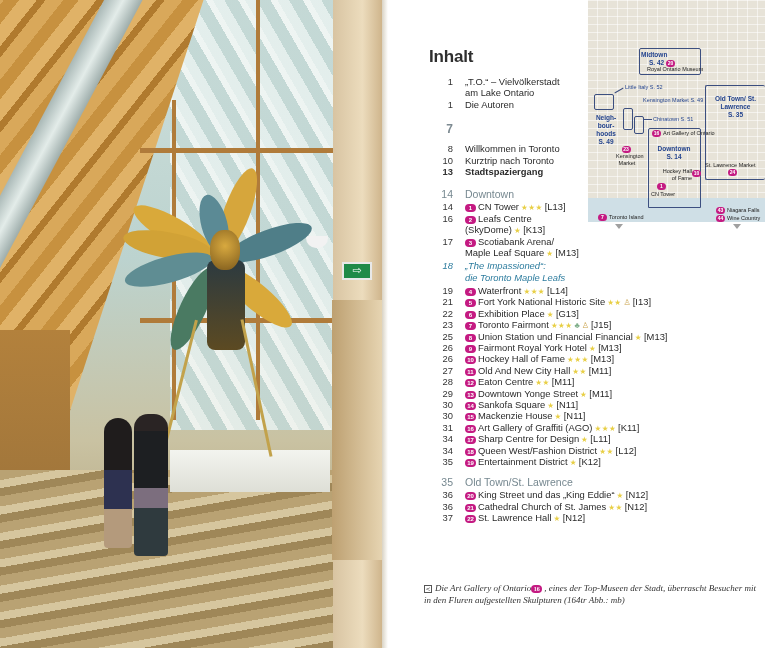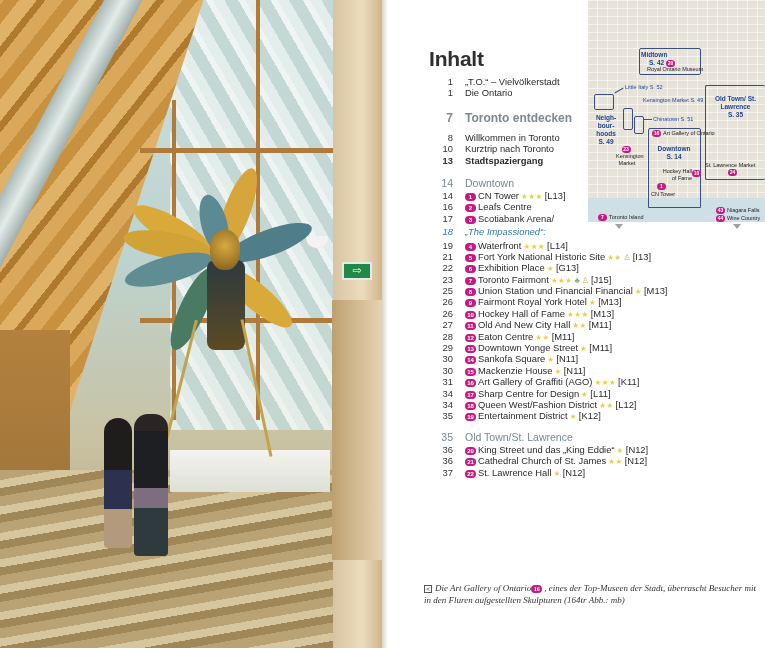--- a/index.html
+++ b/index.html
@@ -113,21 +113,21 @@
   }
   .map-pin {
     display: inline-block; min-width: 9px; height: 7px; border-radius: 4px; background: #c41a82; color: #fff;
     font-size: 5px; line-height: 7px; text-align: center; vertical-align: middle; margin-right: 2px; font-weight: bold;
   }
   .map-arrow { position: absolute; top: 224px; width: 0; height: 0; border-left: 4px solid transparent; border-right: 4px solid transparent; border-top: 5px solid #a0a0a0; }
   .leader { position: absolute; background: #3c4f80; height: 1px; }
 
   
   .toc-title {
-    position: absolute; left: 429px; top: 47px; font-size: 21px; font-weight: bold; color: #2f2f2f;
+    position: absolute; left: 429px; top: 47px; font-size: 17px; font-weight: bold; color: #2f2f2f;
     font-family: "Liberation Sans", sans-serif; letter-spacing: -0.2px;
   }
   .toc { position: absolute; left: 429px; top: 76px; width: 330px; }
   .toc-row { position: relative; height: 11.4px; font-size: 9.4px; line-height: 11.4px; white-space: nowrap; }
   .toc-num { position: absolute; left: 0; width: 24px; text-align: right; color: #333; }
   .toc-text { position: absolute; left: 36px; color: #2a2a2a; }
   .toc-row.section { height: 20px; margin-top: 7px; }
   .toc-row.section .toc-num, .toc-row.section .toc-text { font-size: 12px; font-weight: bold; color: #7d8a91; line-height: 20px; }
   .toc-row.subsection { margin-top: 6px; height: 13px; }
   .toc-row.subsection .toc-num, .toc-row.subsection .toc-text { font-size: 10.5px; color: #768890; line-height: 13px; }
@@ -250,27 +250,30 @@
 </div>
 
 <div class="toc-title">Inhalt</div>
 
 <div class="toc">
   <div class="toc-row">
       <span class="toc-num">1</span>
       <span class="toc-text">„T.O.“ – Vielvölkerstadt</span>
     </div>
   <div class="toc-row">
+      <span class="toc-num"></span>
+      <span class="toc-text">am Lake Ontario</span>
+    </div>
+  <div class="toc-row">
       <span class="toc-num">1</span>
-      <span class="toc-text">Die Ontario</span>
+      <span class="toc-text">Die Autoren</span>
     </div>
 
   <div class="toc-row section" style="margin-top:9px;margin-bottom:4px">
       <span class="toc-num">7</span>
-      <span class="toc-text">Toronto entdecken</span>
     </div>
 
   <div class="toc-row">
       <span class="toc-num">8</span>
       <span class="toc-text">Willkommen in Toronto</span>
     </div>
   <div class="toc-row">
       <span class="toc-num">10</span>
       <span class="toc-text">Kurztrip nach Toronto</span>
     </div>
@@ -286,28 +289,37 @@
 
   <div class="toc-row">
       <span class="toc-num">14</span>
       <span class="toc-text"><span class="badge">1</span><span>CN Tower</span><span class="stars">★★★</span><span class="grid-ref">[L13]</span></span>
     </div>
   <div class="toc-row">
       <span class="toc-num">16</span>
       <span class="toc-text"><span class="badge">2</span><span>Leafs Centre</span></span>
     </div>
   <div class="toc-row">
+      <span class="toc-text"><span>(SkyDome)</span><span class="stars">★</span><span class="grid-ref">[K13]</span></span>
+    </div>
+  <div class="toc-row">
       <span class="toc-num">17</span>
       <span class="toc-text"><span class="badge">3</span><span>Scotiabank Arena/</span></span>
+    </div>
+  <div class="toc-row">
+      <span class="toc-text"><span>Maple Leaf Square</span><span class="stars">★</span><span class="grid-ref">[M13]</span></span>
     </div>
 
   <div class="toc-row feature" style="margin-top:2px">
       <span class="toc-num">18</span>
       <span class="toc-text">„The Impassioned“:</span>
     </div>
+  <div class="toc-row feature">
+      <span class="toc-text">die Toronto Maple Leafs</span>
+    </div>
 
   <div class="toc-row" style="margin-top:2px">
       <span class="toc-num">19</span>
       <span class="toc-text"><span class="badge">4</span><span>Waterfront</span><span class="stars">★★★</span><span class="grid-ref">[L14]</span></span>
     </div>
   <div class="toc-row">
       <span class="toc-num">21</span>
       <span class="toc-text"><span class="badge">5</span><span>Fort York National Historic Site</span><span class="stars">★★</span><span class="extra-icon">♙</span><span class="grid-ref">[I13]</span></span>
     </div>
   <div class="toc-row">

